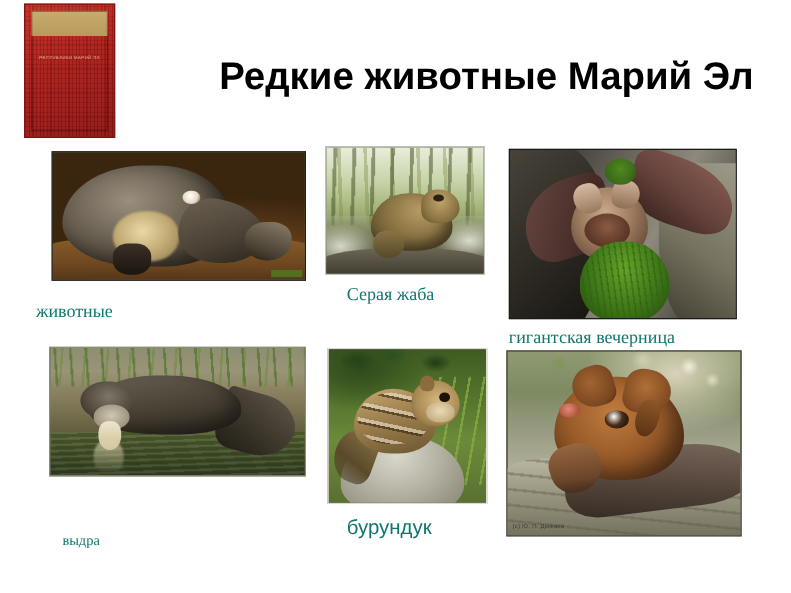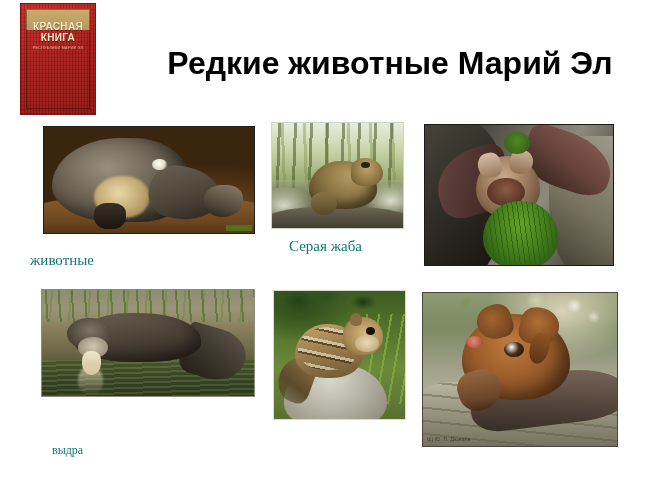--- a/index.html
+++ b/index.html
@@ -77,24 +77,24 @@
     top: 42px;
     text-align: center;
     color: rgba(246,230,198,0.75);
     font-size: 3.5px;
     letter-spacing: 0.4px;
   }
 
   
   .title {
     position: absolute;
-    left: 140px;
+    left: 128px;
     top: 22px;
     width: 500px;
-    text-align: center;
+    text-align: right;
     font-family: "Liberation Sans", sans-serif;
     font-size: 32px;
     line-height: 40px;
     color: #000000;
   }
 
   
   .figure { position: absolute; }
   .photo {
     position: relative;
@@ -550,24 +550,20 @@
 </style>
 </head>
 <body>
 
 <div class="slide">
 
   <div class="book">
     <div class="book-texture"></div>
     <div class="book-band"></div>
     <div class="book-frame"></div>
-    <div class="book-title">
-      <div>КРАСНАЯ</div>
-      <div>КНИГА</div>
-    </div>
     <div class="book-sub">РЕСПУБЛИКИ МАРИЙ ЭЛ</div>
   </div>
 
   <h1 class="title">Редкие животные Марий Эл</h1>
 
   <div class="figure" id="fig-desman">
     <div class="photo">
       <div class="layer desman-bg"></div>
       <div class="layer desman-ground"></div>
       <div class="layer desman-body"></div>
@@ -603,20 +599,21 @@
       <div class="layer noct-wing-l"></div>
       <div class="layer noct-wing-r"></div>
       <div class="layer noct-body"></div>
       <div class="layer noct-ear-l"></div>
       <div class="layer noct-ear-r"></div>
       <div class="layer noct-face"></div>
       <div class="layer noct-moss-top"></div>
       <div class="layer noct-moss"></div>
     </div>
   </div>
+  <div class="caption cap-serif" id="cap-noctule">гигантская вечерница</div>
 
   <div class="figure" id="fig-otter">
     <div class="photo">
       <div class="layer otter-bg"></div>
       <div class="layer otter-grass"></div>
       <div class="layer otter-bank"></div>
       <div class="layer otter-water"></div>
       <div class="layer otter-tail"></div>
       <div class="layer otter-body"></div>
       <div class="layer otter-head"></div>
@@ -635,20 +632,21 @@
       <div class="layer chip-rock"></div>
       <div class="layer chip-tail"></div>
       <div class="layer chip-body"></div>
       <div class="layer chip-stripes"></div>
       <div class="layer chip-head"></div>
       <div class="layer chip-ear"></div>
       <div class="layer chip-cheek"></div>
       <div class="layer chip-eye"></div>
     </div>
   </div>
+  <div class="caption cap-sans" id="cap-chipmunk">бурундук</div>
 
   <div class="figure" id="fig-bat2">
     <div class="photo">
       <div class="layer bat2-bg"></div>
       <div class="layer bat2-bokeh"></div>
       <div class="layer bat2-bark"></div>
       <div class="layer bat2-wing"></div>
       <div class="layer bat2-body"></div>
       <div class="layer bat2-ear-l"></div>
       <div class="layer bat2-ear-r"></div>

